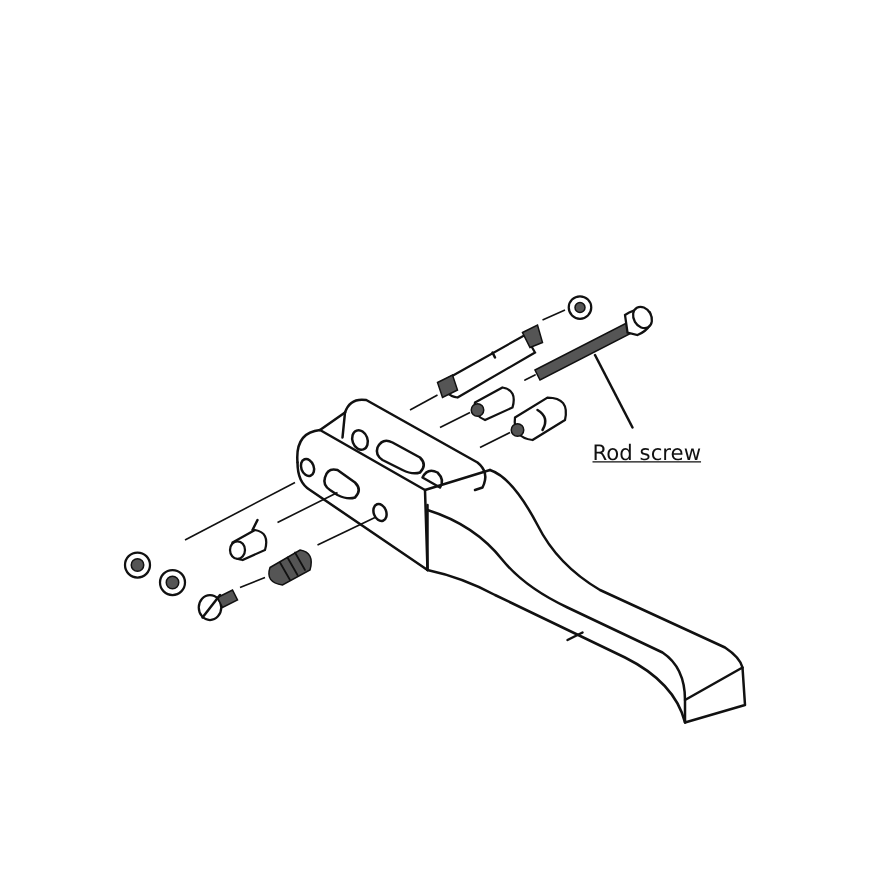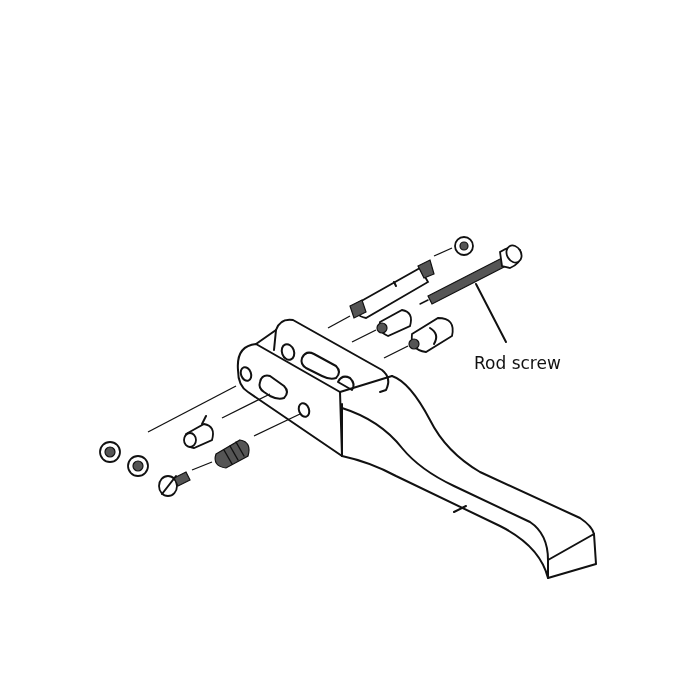--- a/index.html
+++ b/index.html
@@ -119,13 +119,13 @@
     </g>
 
     <g>
       <path class="part" d="M186 434 L204 424 Q216 426 212 440 L194 448 Q182 446 186 434 Z"></path>
       <ellipse class="part" cx="190" cy="440" rx="6" ry="7"></ellipse>
       <path class="ln" d="M202 424 L206 416"></path>
     </g>
   </g>
 </svg>
 
-<div class="label" style="left:474px; top:353px;">Rod screw</div>
+<div class="label" style="left:474px; top:353px;text-decoration:underline;">Rod screw</div>
 
 </body></html>

